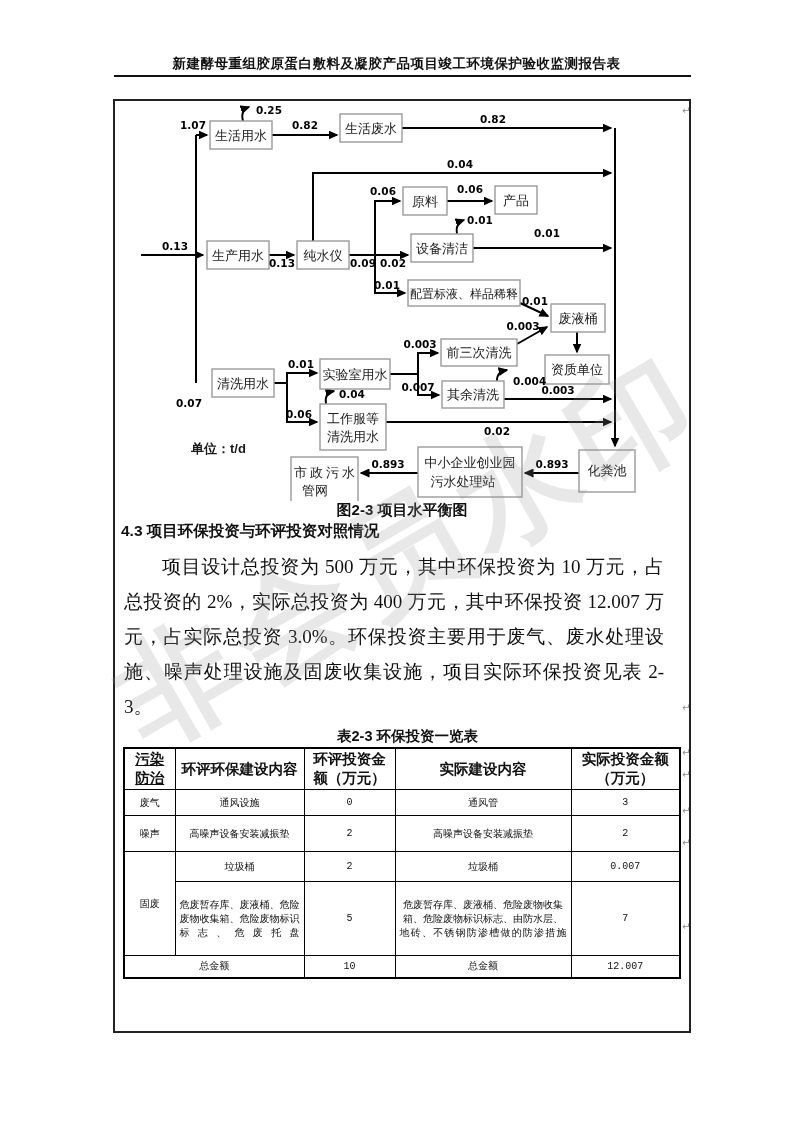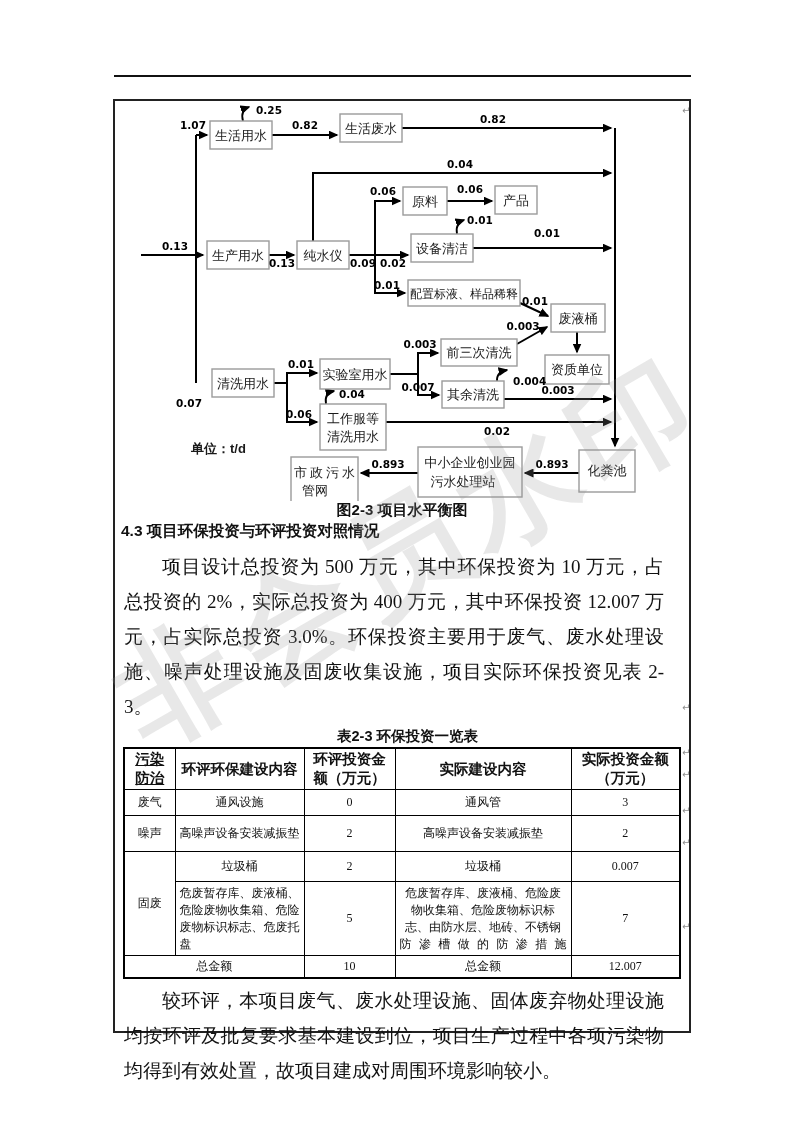--- a/index.html
+++ b/index.html
@@ -28,38 +28,39 @@
         font-weight:bold;font-size:15px;height:18px;line-height:18px;}
   .sec-heading{margin:2px 0 0 6px;font-family:"Liberation Sans",sans-serif;
         font-weight:bold;font-size:15.5px;height:20px;line-height:20px;}
   .para{margin:8px 25px 0 9px;font-size:19px;line-height:35px;text-indent:2em;
         text-align:justify;}
   .para2{margin-top:4px;}
   .tbl-title{margin-top:3px;text-align:center;font-family:"Liberation Sans",sans-serif;
         font-weight:bold;font-size:14.5px;height:18px;line-height:18px;padding-left:11px;}
   table.inv{border-collapse:collapse;margin:2px auto 0 auto;table-layout:fixed;}
   table.inv th,table.inv td{border:1px solid #000;text-align:center;vertical-align:middle;
-        font-size:12px;padding:1px 4px;box-sizing:border-box;}
+        font-size:10px;padding:1px 4px;box-sizing:border-box;font-family:Liberation Mono, monospace;}
   table.inv{border:2px solid #000;}
   table.inv th{font-family:"Liberation Sans",sans-serif;font-weight:bold;font-size:14.5px;height:36px;}
   th.c1{width:51px;padding:0 8px;text-decoration:underline;}
   th.c2{width:129px;margin-top:8px;} th.c3{width:91px;} th.c4{width:176px;} th.c5{width:109px;}
   tr.r1 td{height:26px;} tr.r2 td{height:36px;} tr.r3 td{height:30px;}
   tr.r4 td{height:74px;} tr.rt td{height:22px;}
   td.just{text-align:justify;text-align-last:justify;padding:2px 4px;}
   .rmark{position:absolute;font-size:10px;color:#8d8d8d;z-index:2;
         font-family:"DejaVu Sans",sans-serif;}
   .page-number{position:absolute;top:1040px;left:0;width:100%;text-align:center;
         font-size:12.5px;}
 </style>
 </head>
 <body>
 
 <div class="page">
 
+  <div class="doc-header">新建酵母重组胶原蛋白敷料及凝胶产品项目竣工环境保护验收监测报告表</div>
   <div class="header-rule"></div>
 
   <div class="frame">
 
     <svg class="diagram" viewBox="0 0 574 400" xmlns="http://www.w3.org/2000/svg">
       <defs>
         <marker id="ah" markerUnits="userSpaceOnUse" markerWidth="10" markerHeight="9" refX="8.5" refY="4.5" orient="auto">
           <path d="M0,0 L10,4.5 L0,9 Z" fill="#000"></path>
         </marker>
       </defs>
@@ -250,21 +251,20 @@
         </tr>
         <tr class="rt">
           <td colspan="2">总金额</td>
           <td>10</td>
           <td>总金额</td>
           <td>12.007</td>
         </tr>
       </tbody>
     </table>
 
-    <p class="para para2">较环评，本项目废气、废水处理设施、固体废弃物处理设施均按环评及批复要求基本建设到位，项目生产过程中各项污染物均得到有效处置，故项目建成对周围环境影响较小。</p>
 
     <span class="rmark" style="left:567px;top:4px;">↵</span>
     <span class="rmark" style="left:567px;top:601px;">↵</span>
     <span class="rmark" style="left:567px;top:646px;">↵</span>
     <span class="rmark" style="left:567px;top:668px;">↵</span>
     <span class="rmark" style="left:567px;top:704px;">↵</span>
     <span class="rmark" style="left:567px;top:736px;">↵</span>
     <span class="rmark" style="left:567px;top:820px;">↵</span>
   </div>
 

